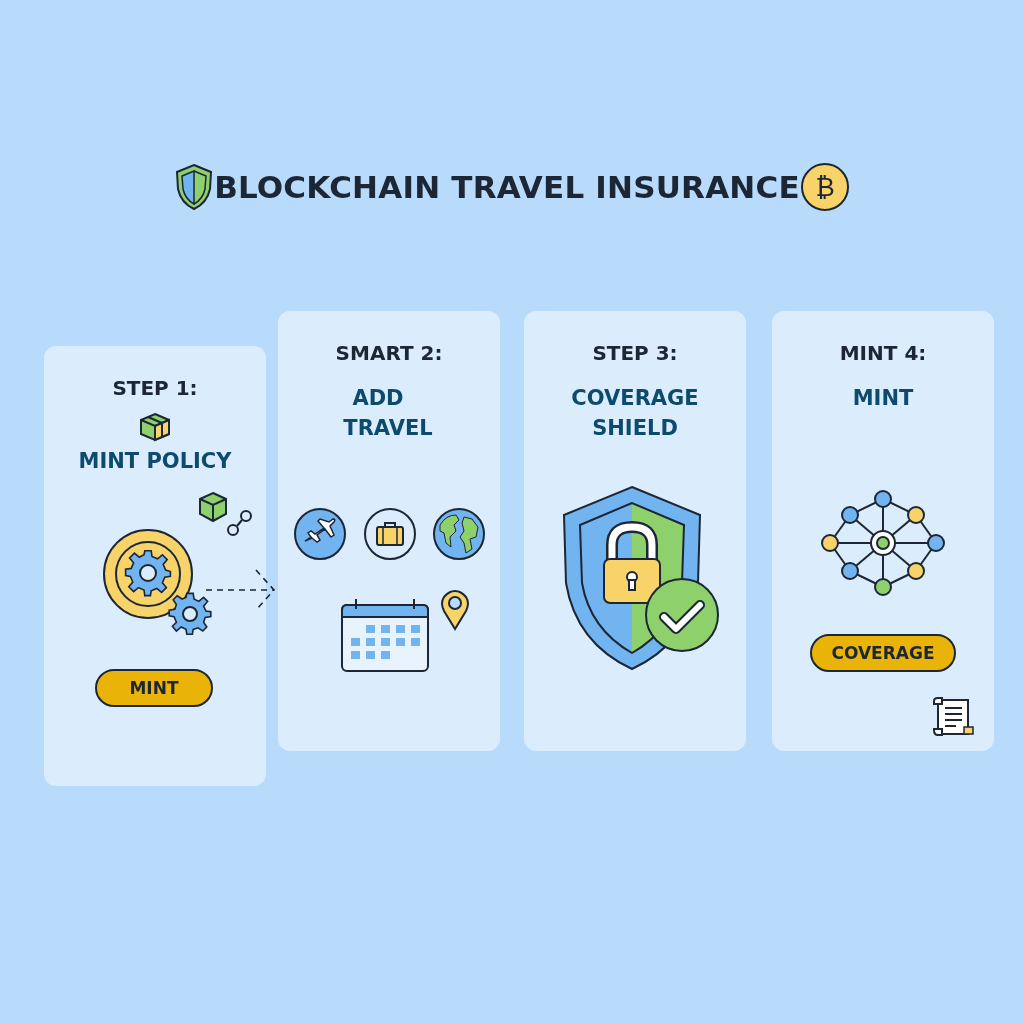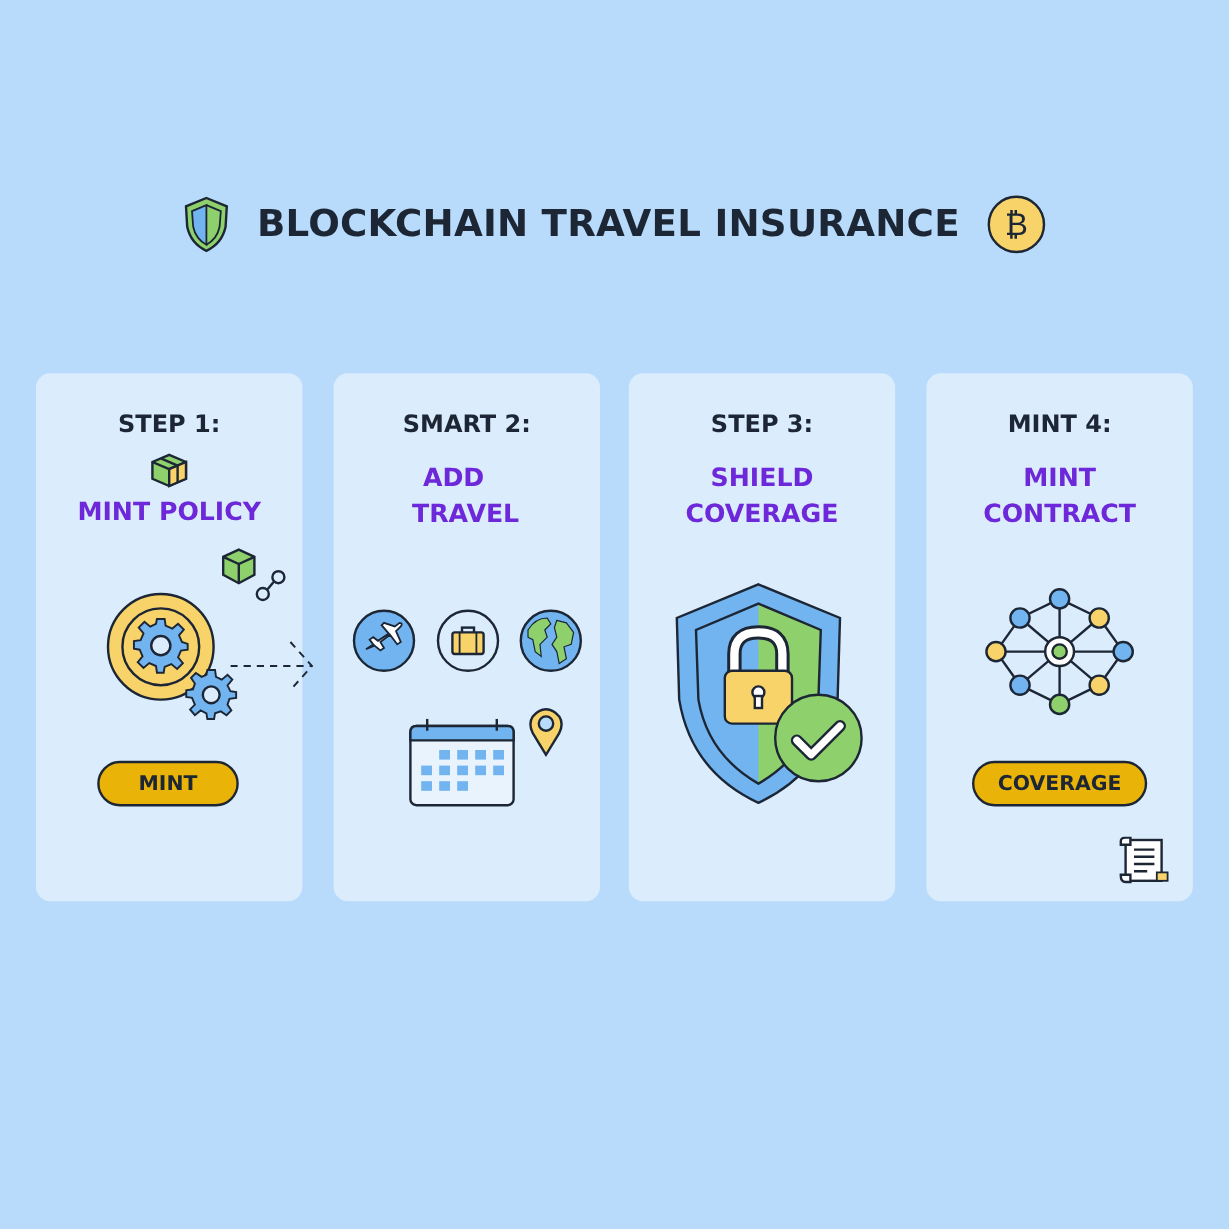--- a/index.html
+++ b/index.html
@@ -6,37 +6,37 @@
     body {
       width: 1024px; height: 1024px;
       background: #b9dbfb;
       font-family: "DejaVu Sans", "Liberation Sans", sans-serif;
       color: #1c2634;
       position: relative;
       overflow: hidden;
     }
     .header {
       position: absolute; left: 0; top: 160px; width: 1024px; height: 54px;
-      display: flex; align-items: center; justify-content: center; gap: 22px;
+      display: flex; align-items: center; justify-content: center; 
     }
     .header-title {
       font-weight: bold; font-size: 31px; letter-spacing: 0.2px; color: #1c2634;
     }
     .card {
       position: absolute; top: 311px; width: 222px; height: 440px;
       background: #dbecfc; border-radius: 12px;
       box-sizing: border-box;
     }
     .step-label {
       position: absolute; top: 30px; left: 0; width: 100%;
       text-align: center; font-weight: bold; font-size: 20px; color: #1c2634;
     }
     .step-title {
       position: absolute; left: 0; width: 100%;
-      text-align: center; font-size: 21px; line-height: 30px; color: #6d28d9; font-weight: 600;
+      text-align: center; font-size: 21px; line-height: 30px; color: #0c4a6e; font-weight: 600;
     }
     .pill-btn {
       position: absolute; height: 38px; border-radius: 20px;
       background: #eab308; border: 2px solid #1c2634;
       box-sizing: border-box;
       display: flex; align-items: center; justify-content: center;
       font-weight: bold; font-size: 17px; color: #1c2634; cursor: pointer;
     }
     .abs { position: absolute; }
   </style>
@@ -50,21 +50,21 @@
     <path d="M20 8 L8 13 L9 26 Q11 36 20 41 Z" fill="#72b4f0" stroke="#1c2634" stroke-width="1.5"></path>
     <path d="M20 8 L32 13 L31 26 Q29 36 20 41" fill="none" stroke="#1c2634" stroke-width="1.5"></path>
   </svg>
   <span class="header-title">BLOCKCHAIN TRAVEL INSURANCE</span>
   <svg width="50" height="50" viewBox="0 0 50 50">
     <circle cx="25" cy="25" r="23" fill="#f8d36a" stroke="#1c2634" stroke-width="2"></circle>
     <text x="25" y="34" text-anchor="middle" font-size="26" font-family="DejaVu Sans, sans-serif" fill="#1c2634">₿</text>
   </svg>
 </div>
 
-<div class="card" style="left:30px;">
+<div class="card" style="left:44px;margin-top:35px;">
   <div class="step-label">STEP 1:</div>
   <svg class="abs" style="left:94px;top:66px;" width="34" height="30" viewBox="0 0 34 30">
     <path d="M17 2 L31 8 L31 22 L17 28 L3 22 L3 8 Z" fill="#8dd06c" stroke="#1c2634" stroke-width="2"></path>
     <path d="M3 8 L17 14 L31 8 M17 14 L17 28" fill="none" stroke="#1c2634" stroke-width="2"></path>
     <path d="M17 14 L31 8 L31 22 L17 28 Z" fill="#f8d36a" stroke="#1c2634" stroke-width="2"></path>
     <path d="M10 5 L24 11 L24 25" fill="none" stroke="#1c2634" stroke-width="2"></path>
   </svg>
   <div class="step-title" style="top:100px;">
     <div>MINT POLICY</div>
   </div>
@@ -142,22 +142,22 @@
   </svg>
   <svg class="abs" style="left:162px;top:278px;" width="30" height="42" viewBox="0 0 30 42">
     <path d="M15 40 L4 22 Q0 14 4 8 Q9 2 15 2 Q21 2 26 8 Q30 14 26 22 Z" fill="#f8d36a" stroke="#1c2634" stroke-width="2"></path>
     <circle cx="15" cy="14" r="6" fill="#b9dbfb" stroke="#1c2634" stroke-width="2"></circle>
   </svg>
 </div>
 
 <div class="card" style="left:524px;">
   <div class="step-label">STEP 3:</div>
   <div class="step-title" style="top:72px;">
+    <div>COVERAGE</div>
     <div>SHIELD</div>
-    <div>COVERAGE</div>
   </div>
   <svg class="abs" style="left:38px;top:172px;" width="160" height="190" viewBox="0 0 160 190">
     <path d="M70 4 L138 32 L136 100 Q126 160 70 186 Q14 160 4 100 L2 32 Z" fill="#72b4f0" stroke="#1c2634" stroke-width="2"></path>
     <path d="M70 20 L122 42 L120 100 Q112 146 70 170 Z" fill="#8dd06c"></path>
     <path d="M70 20 L18 42 L20 100 Q28 146 70 170 Q112 146 120 100 L122 42 Z" fill="none" stroke="#1c2634" stroke-width="2"></path>
     <path d="M50 78 L50 62 Q50 44 70 44 Q90 44 90 62 L90 78" fill="none" stroke="#1c2634" stroke-width="12"></path>
     <path d="M50 78 L50 62 Q50 44 70 44 Q90 44 90 62 L90 78" fill="none" stroke="#ffffff" stroke-width="7"></path>
     <rect x="42" y="76" width="56" height="44" rx="6" fill="#f8d36a" stroke="#1c2634" stroke-width="2"></rect>
     <circle cx="70" cy="94" r="5" fill="#ffffff" stroke="#1c2634" stroke-width="2"></circle>
     <rect x="67" y="97" width="6" height="10" fill="#ffffff" stroke="#1c2634" stroke-width="2"></rect>
@@ -166,21 +166,20 @@
     <circle cx="38" cy="38" r="36" fill="#8dd06c" stroke="#1c2634" stroke-width="2"></circle>
     <path d="M20 40 L32 52 L56 28" fill="none" stroke="#1c2634" stroke-width="10" stroke-linecap="round" stroke-linejoin="round"></path>
     <path d="M20 40 L32 52 L56 28" fill="none" stroke="#ffffff" stroke-width="6" stroke-linecap="round" stroke-linejoin="round"></path>
   </svg>
 </div>
 
 <div class="card" style="left:772px;">
   <div class="step-label">MINT 4:</div>
   <div class="step-title" style="top:72px;">
     <div>MINT</div>
-    <div>CONTRACT</div>
   </div>
   <svg class="abs" style="left:46px;top:176px;" width="130" height="112" viewBox="0 0 130 112">
     <g stroke="#1c2634" stroke-width="2">
       <line x1="65" y1="56" x2="65" y2="12"></line>
         <line x1="65" y1="56" x2="65" y2="100"></line>
       <line x1="65" y1="56" x2="12" y2="56"></line>
         <line x1="65" y1="56" x2="118" y2="56"></line>
       <line x1="65" y1="56" x2="32" y2="28"></line>
         <line x1="65" y1="56" x2="98" y2="28"></line>
       <line x1="65" y1="56" x2="32" y2="84"></line>

